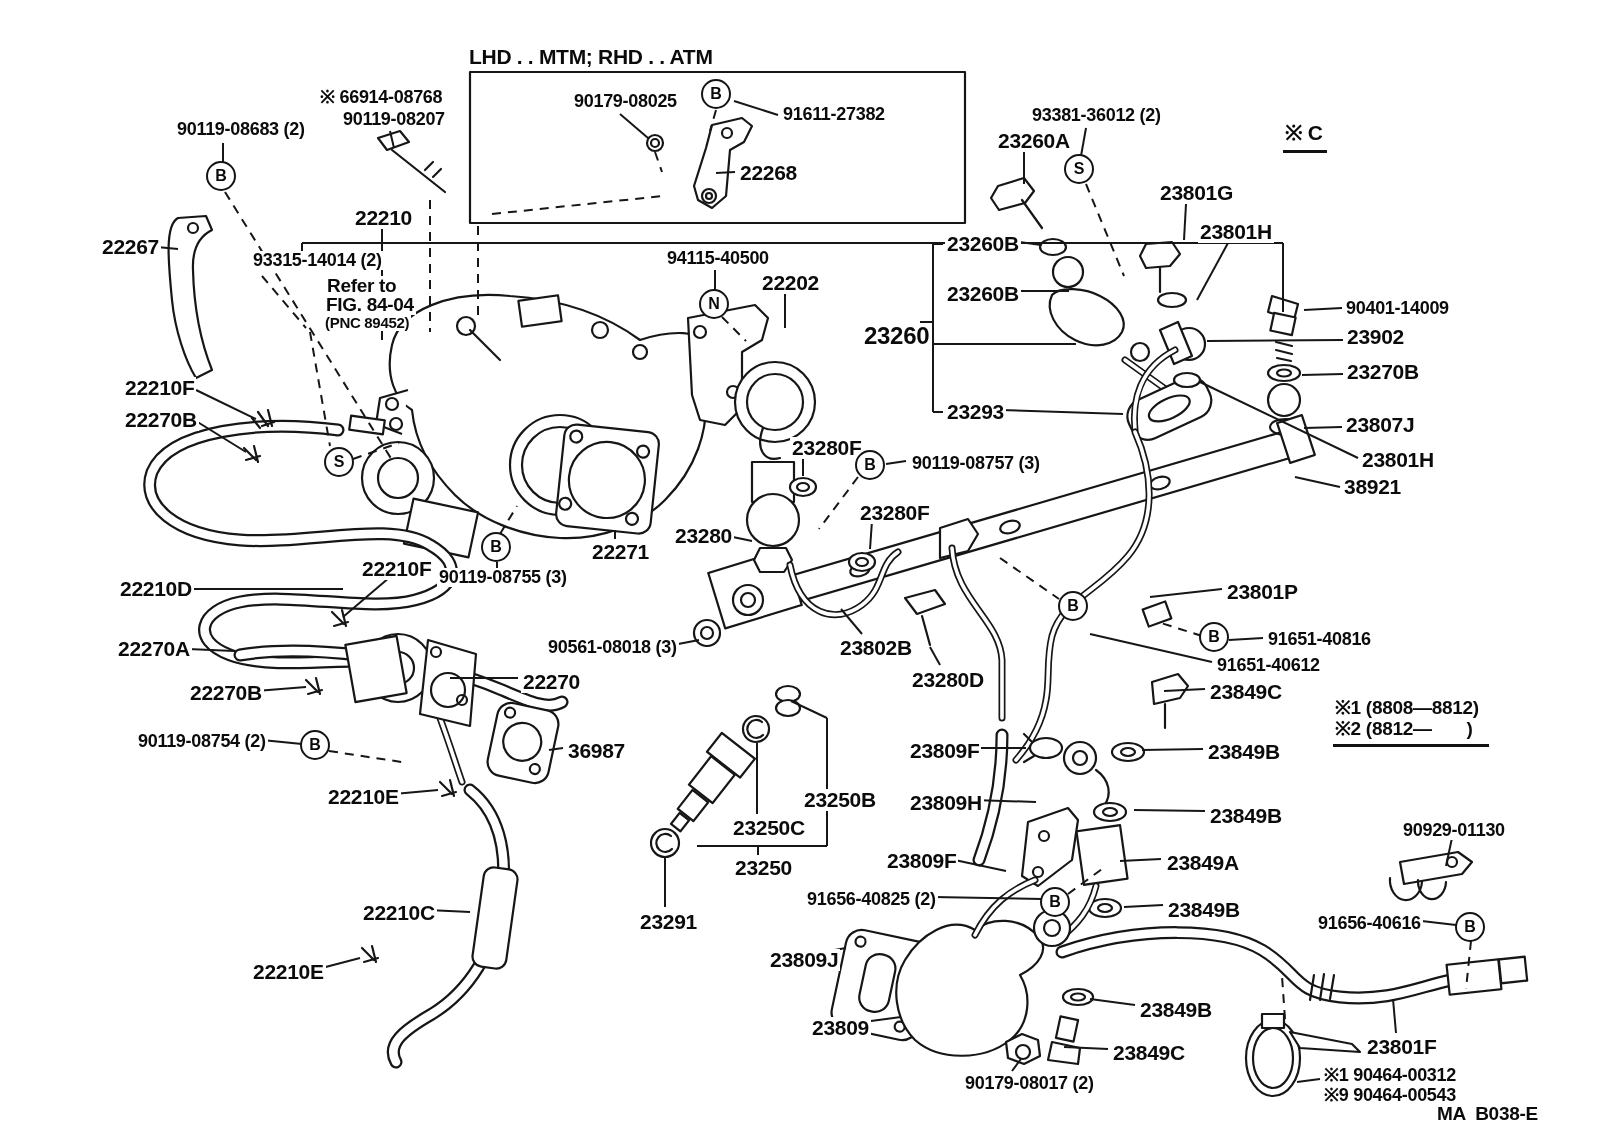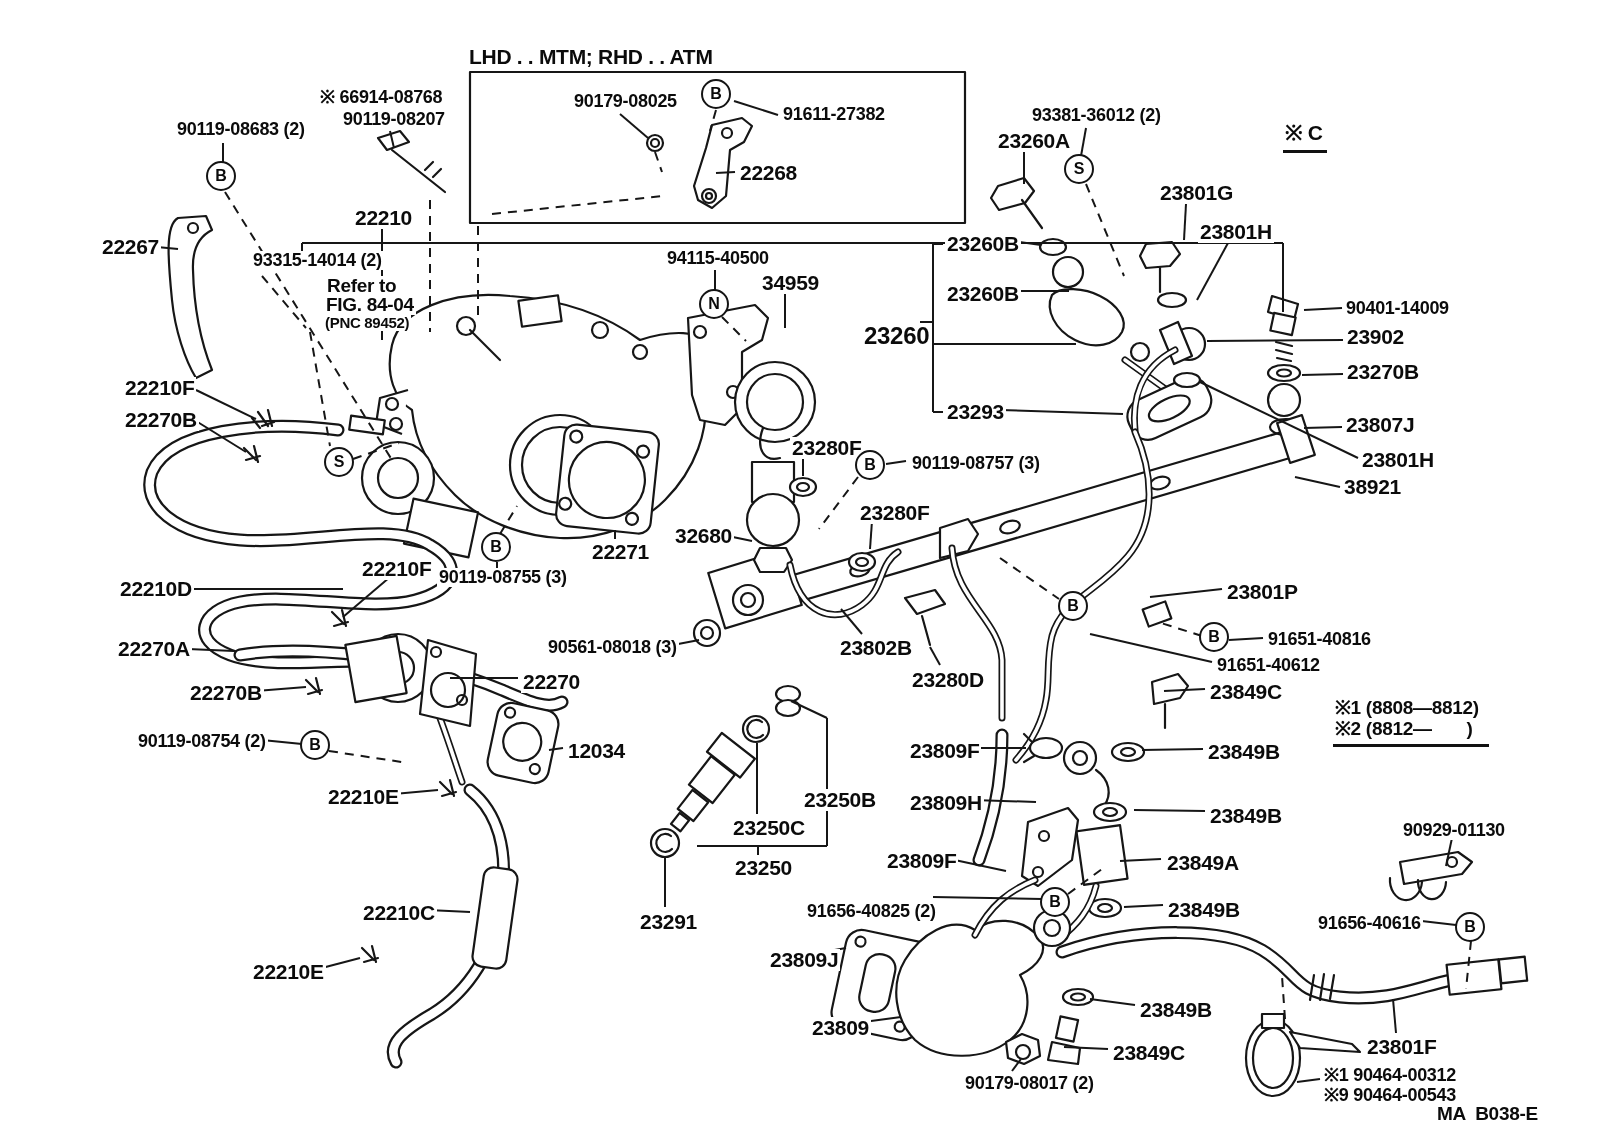--- a/index.html
+++ b/index.html
@@ -407,60 +407,60 @@
     <div class="lbl" style="left: 945px; top: 233px; font-size: 21px;">23260B</div>
     <div class="lbl" style="left: 945px; top: 283px; font-size: 21px;">23260B</div>
     <div class="lbl" style="left: 862px; top: 324px; font-size: 24px;">23260</div>
     <div class="lbl" style="left: 945px; top: 401px; font-size: 21px;">23293</div>
     <div class="lbl" style="left: 353px; top: 207px; font-size: 21px;">22210</div>
     <div class="lbl" style="left: 251px; top: 251px; font-size: 18px;">93315-14014 (2)</div>
     <div class="lbl" style="left: 325px; top: 276px; font-size: 19px;">Refer to</div>
     <div class="lbl" style="left: 324px; top: 295px; font-size: 19px;">FIG. 84-04</div>
     <div class="lbl" style="left: 323px; top: 315px; font-size: 15px;">(PNC 89452)</div>
     <div class="lbl" style="left: 665px; top: 249px; font-size: 18px;">94115-40500</div>
-    <div class="lbl" style="left: 760px; top: 272px; font-size: 21px;">34959</div>
+    <div class="lbl" style="left: 760px; top: 272px; font-size: 21px;">22202</div>
     <div class="lbl" style="left: 123px; top: 377px; font-size: 21px;">22210F</div>
     <div class="lbl" style="left: 123px; top: 409px; font-size: 21px;">22270B</div>
     <div class="lbl" style="left: 118px; top: 578px; font-size: 21px;">22210D</div>
     <div class="lbl" style="left: 360px; top: 558px; font-size: 21px;">22210F</div>
     <div class="lbl" style="left: 116px; top: 638px; font-size: 21px;">22270A</div>
     <div class="lbl" style="left: 188px; top: 682px; font-size: 21px;">22270B</div>
     <div class="lbl" style="left: 437px; top: 568px; font-size: 18px;">90119-08755 (3)</div>
     <div class="lbl" style="left: 590px; top: 541px; font-size: 21px;">22271</div>
     <div class="lbl" style="left: 790px; top: 437px; font-size: 21px;">23280F</div>
     <div class="lbl" style="left: 910px; top: 454px; font-size: 18px;">90119-08757 (3)</div>
     <div class="lbl" style="left: 858px; top: 502px; font-size: 21px;">23280F</div>
-    <div class="lbl" style="left: 673px; top: 525px; font-size: 21px;">32680</div>
+    <div class="lbl" style="left: 673px; top: 525px; font-size: 21px;">23280</div>
     <div class="lbl" style="left: 546px; top: 638px; font-size: 18px;">90561-08018 (3)</div>
     <div class="lbl" style="left: 838px; top: 637px; font-size: 21px;">23802B</div>
     <div class="lbl" style="left: 910px; top: 669px; font-size: 21px;">23280D</div>
     <div class="lbl" style="left: 521px; top: 671px; font-size: 21px;">22270</div>
     <div class="lbl" style="left: 136px; top: 732px; font-size: 18px;">90119-08754 (2)</div>
-    <div class="lbl" style="left: 566px; top: 740px; font-size: 21px;">12034</div>
+    <div class="lbl" style="left: 566px; top: 740px; font-size: 21px;">36987</div>
     <div class="lbl" style="left: 326px; top: 786px; font-size: 21px;">22210E</div>
     <div class="lbl" style="left: 802px; top: 789px; font-size: 21px;">23250B</div>
     <div class="lbl" style="left: 731px; top: 817px; font-size: 21px;">23250C</div>
     <div class="lbl" style="left: 733px; top: 857px; font-size: 21px;">23250</div>
     <div class="lbl" style="left: 638px; top: 911px; font-size: 21px;">23291</div>
     <div class="lbl" style="left: 361px; top: 902px; font-size: 21px;">22210C</div>
     <div class="lbl" style="left: 251px; top: 961px; font-size: 21px;">22210E</div>
     <div class="lbl" style="left: 1225px; top: 581px; font-size: 21px;">23801P</div>
     <div class="lbl" style="left: 1266px; top: 630px; font-size: 18px;">91651-40816</div>
     <div class="lbl" style="left: 1215px; top: 656px; font-size: 18px;">91651-40612</div>
     <div class="lbl" style="left: 1208px; top: 681px; font-size: 21px;">23849C</div>
     <div class="lbl" style="left: 1333px; top: 698px; font-size: 19px;">※1 (8808—8812)</div>
     <div class="lbl" style="left: 1333px; top: 719px; font-size: 19px;">※2 (8812—       )</div>
     <div class="lbl" style="left: 908px; top: 740px; font-size: 21px;">23809F</div>
     <div class="lbl" style="left: 1206px; top: 741px; font-size: 21px;">23849B</div>
     <div class="lbl" style="left: 908px; top: 792px; font-size: 21px;">23809H</div>
     <div class="lbl" style="left: 1208px; top: 805px; font-size: 21px;">23849B</div>
     <div class="lbl" style="left: 1401px; top: 821px; font-size: 18px;">90929-01130</div>
     <div class="lbl" style="left: 1165px; top: 852px; font-size: 21px;">23849A</div>
     <div class="lbl" style="left: 885px; top: 850px; font-size: 21px;">23809F</div>
-    <div class="lbl" style="left: 805px; top: 890px; font-size: 18px; margin-top: 12px;">91656-40825 (2)</div>
+    <div class="lbl" style="left: 805px; top: 890px; font-size: 18px;">91656-40825 (2)</div>
     <div class="lbl" style="left: 1166px; top: 899px; font-size: 21px;">23849B</div>
     <div class="lbl" style="left: 1316px; top: 914px; font-size: 18px;">91656-40616</div>
     <div class="lbl" style="left: 768px; top: 949px; font-size: 21px;">23809J</div>
     <div class="lbl" style="left: 1138px; top: 999px; font-size: 21px;">23849B</div>
     <div class="lbl" style="left: 810px; top: 1017px; font-size: 21px;">23809</div>
     <div class="lbl" style="left: 1111px; top: 1042px; font-size: 21px;">23849C</div>
     <div class="lbl" style="left: 963px; top: 1074px; font-size: 18px;">90179-08017 (2)</div>
     <div class="lbl" style="left: 1365px; top: 1036px; font-size: 21px;">23801F</div>
     <div class="lbl" style="left: 1322px; top: 1066px; font-size: 18px;">※1 90464-00312</div>
     <div class="lbl" style="left: 1322px; top: 1086px; font-size: 18px;">※9 90464-00543</div>

